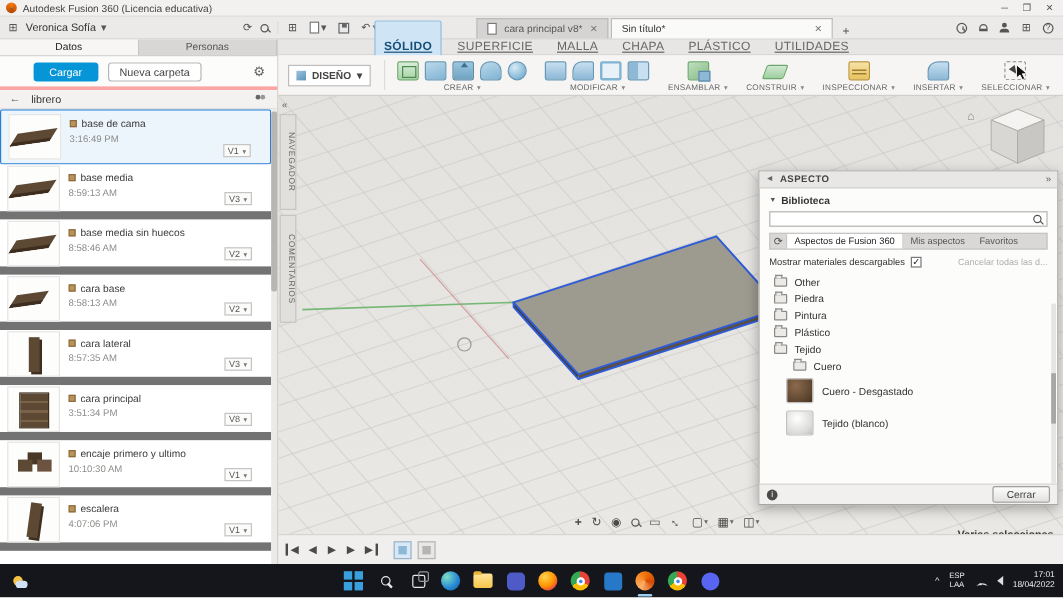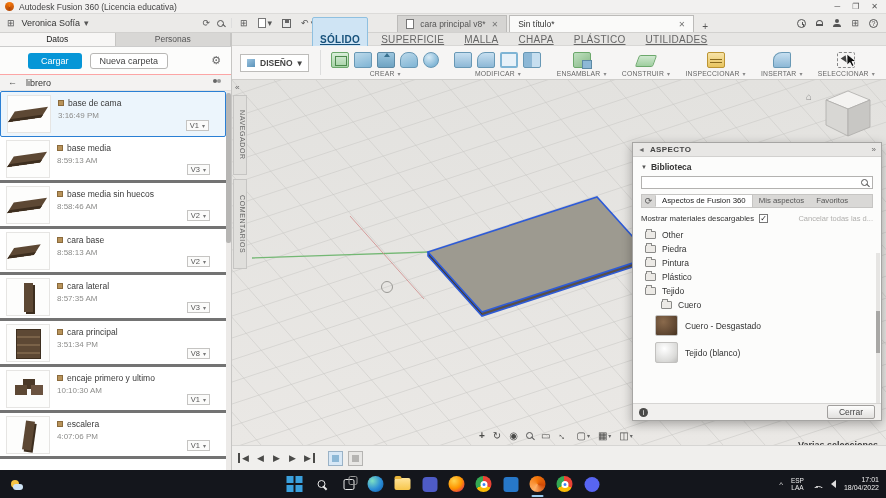--- a/index.html
+++ b/index.html
@@ -36,31 +36,31 @@
   .person-ic::after { content:''; position:absolute; left:0; bottom:0; width:8px; height:3px; border-radius:3px 3px 0 0; background:#555; }
   .help-ic { width:9px; height:9px; border-radius:50%; border:1px solid #555; color:#555; font-size:7px; display:flex; align-items:center; justify-content:center; }
   .mag { width:7px; height:7px; border:1.3px solid #555; border-radius:50%; position:relative; display:inline-block; }
   .mag::after { content:''; position:absolute; width:4px; height:1.3px; background:#555; transform:rotate(45deg); right:-3px; bottom:-1px; }
 
   
   .data-panel { position:absolute; top:33px; left:0; width:232px; bottom:28px; background:#fff; border-right:1px solid #c6c5c3; display:flex; flex-direction:column; }
   .dp-tabs { display:flex; height:14px; background:#dddcda; border-bottom:1px solid #ccc; flex:0 0 14px; }
   .dp-tab { flex:1; text-align:center; line-height:13px; font-size:8.5px; color:#555; border-right:1px solid #c6c5c3; background:#d8d7d5; }
   .dp-tab.active { background:#f7f6f5; color:#222; }
-  .dp-actions { display:flex; align-items:center; gap:8px; height:28px; flex:0 0 28px; padding:0 10px 0 28px; background:#fcfcfb; border-bottom:1px solid #fca5a5; }
+  .dp-actions { display:flex; align-items:center; gap:8px; height:28px; flex:0 0 28px; padding:0 10px 0 28px; background:#fcfcfb; border-bottom:3px solid #fca5a5; }
   .btn-primary { background:var(--accent); color:#fff; border-radius:3px; padding:3px 13px; font-size:9px; }
   .btn-secondary { background:#fff; border:1px solid #b8b7b5; border-radius:3px; padding:2px 9px; color:#444; }
   .gear { margin-left:auto; color:#666; font-size:11px; }
   .dp-folderbar { display:flex; align-items:center; gap:9px; height:16px; flex:0 0 16px; padding:0 8px; background:#f3f2f1; border-bottom:1px solid #e2e1df; }
   .folder-name { font-size:9px; color:#333; }
   .people-ic { width:11px; height:8px; position:relative; margin-left:auto; }
   .people-ic::before, .people-ic::after { content:''; position:absolute; width:4px; height:4px; border-radius:50%; background:#666; top:0; }
   .people-ic::before { left:1px; } .people-ic::after { left:5px; background:#999; }
   .dp-list { flex:1; position:relative; overflow:hidden; padding-right:5px; }
-  .item { position:relative; height:46px; border-bottom:3px solid #737373; display:flex; align-items:center; gap:7px; padding:3px 14px 3px 6px; background:#fff; }
+  .item { position:relative; height:46px; border-bottom:7px solid #737373; display:flex; align-items:center; gap:7px; padding:3px 14px 3px 6px; background:#fff; }
   .item.selected { border:1px solid var(--selection-light); border-radius:2px; background:#ecf5fc; }
   .thumb { width:44px; height:38px; background:#fdfdfc; border:1px solid #e6e5e3; position:relative; overflow:hidden; flex:0 0 44px; }
   .sh-slab { position:absolute; left:5px; top:13px; width:30px; height:11px; background:#5d4834; transform:skewX(-38deg) rotate(-9deg); box-shadow:inset 0 -3px 0 #3d2e1f; }
   .sh-plank { position:absolute; left:17px; top:4px; width:9px; height:29px; background:#5d4834; box-shadow:2px 2px 0 #3d2e1f; }
   .sh-shelf { position:absolute; left:9px; top:4px; width:25px; height:30px; background:repeating-linear-gradient(#5d4834 0 6px,#7a6248 6px 8px); border:1px solid #3d2e1f; }
   .sh-blocks { position:absolute; left:8px; top:14px; width:12px; height:10px; background:#5d4834; box-shadow:16px 0 0 #6b5340, 8px -6px 0 #4a3827; }
   .meta { flex:1; align-self:flex-start; padding-top:3px; min-width:0; }
   .iname { font-size:8.5px; font-weight:normal; color:#3a3a3a; display:flex; align-items:center; gap:4px; white-space:nowrap; overflow:hidden; }
   .mini-cube { width:6px; height:6px; background:#b8935a; border:1px solid #8a6a3c; flex:0 0 6px; }
   .itime { font-size:8px; color:#8c8c8a; margin-top:3px; }

